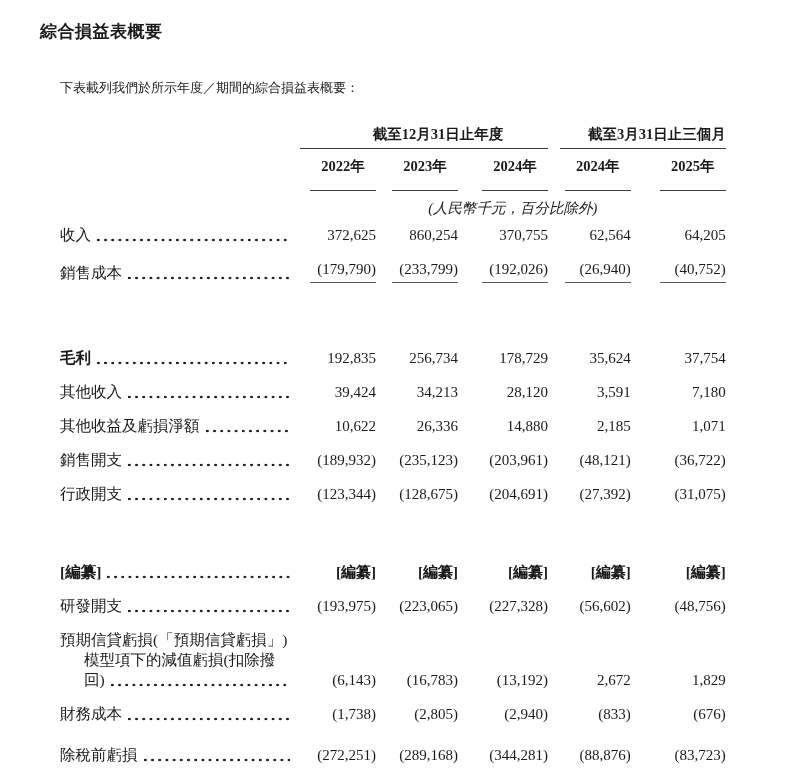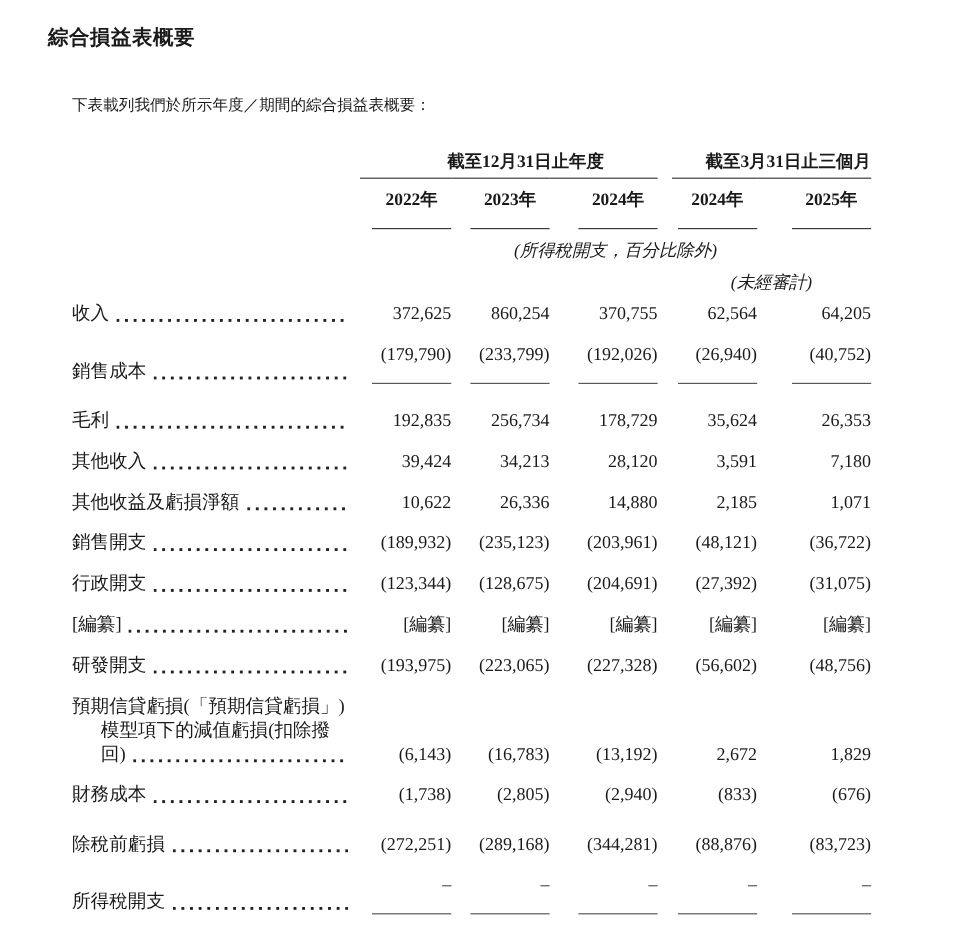--- a/index.html
+++ b/index.html
@@ -33,22 +33,22 @@
   .lbl-line{display:flex;align-items:flex-end;}
   .lbl-line .indent-pad{display:inline-block;width:24px;}
   .dots{
     flex:1 1 auto;height:15px;margin:0 10px 1px 6px;
     background-image:radial-gradient(circle at 1.2px 50%,#222 1.15px,rgba(255,255,255,0) 1.6px);
     background-size:7.2px 4px;background-repeat:repeat-x;background-position:left bottom 2px;
   }
   .val-cell{text-align:right;font-size:15px;}
   .val{display:inline-block;min-width:66px;text-align:right;white-space:nowrap;}
   td.gap{width:12px;}
-  .b{font-weight:normal;}
-  .u1{border-bottom:1px solid #5a5a5a;padding-bottom:13px;}
+  .b{font-weight:bold;margin-top:44px;}
+  .u1{border-bottom:1px solid #5a5a5a;padding-bottom:3px;}
 </style>
 </head>
 <body>
 
 <div class="page">
   <h1 class="doc-title">綜合損益表概要</h1>
   <p class="intro">下表載列我們於所示年度／期間的綜合損益表概要：</p>
 
   <table class="fin">
     <colgroup>
@@ -76,29 +76,21 @@
         <th class="year-cell"><span class="yr">2022年</span></th>
         <th class="year-cell"><span class="yr">2023年</span></th>
         <th class="year-cell"><span class="yr">2024年</span></th>
         <td class="gap"></td>
         <th class="year-cell"><span class="yr">2024年</span></th>
         <th class="year-cell"><span class="yr">2025年</span></th>
       </tr>
       <tr>
         <td></td>
         <td colspan="6" class="note-c">
-          <span class="note">(所得稅開支，百分比除外)</span>
-        </td>
-      </tr>
-      <tr>
-        <td></td>
-        <td colspan="3"></td>
-        <td class="gap"></td>
-        <td colspan="2" class="note-c">
-          <span class="note">(未經審計)</span>
+          <span class="note">(人民幣千元，百分比除外)</span>
         </td>
       </tr>
     </thead>
     <tbody>
         <tr>
           <td class="lbl-cell">
             <div class="lbl-line">
               <span>收入</span>
               <span class="dots"></span>
             </div>
@@ -129,21 +121,21 @@
             <div class="lbl-line">
               <span class="b">毛利</span>
               <span class="dots"></span>
             </div>
           </td>
           <td class="val-cell"><span class="val">192,835</span></td>
           <td class="val-cell"><span class="val">256,734</span></td>
           <td class="val-cell"><span class="val">178,729</span></td>
           <td class="gap"></td>
           <td class="val-cell"><span class="val">35,624</span></td>
-          <td class="val-cell"><span class="val">26,353</span></td>
+          <td class="val-cell"><span class="val">37,754</span></td>
         </tr>
         <tr>
           <td class="lbl-cell">
             <div class="lbl-line">
               <span>其他收入</span>
               <span class="dots"></span>
             </div>
           </td>
           <td class="val-cell"><span class="val">39,424</span></td>
           <td class="val-cell"><span class="val">34,213</span></td>

